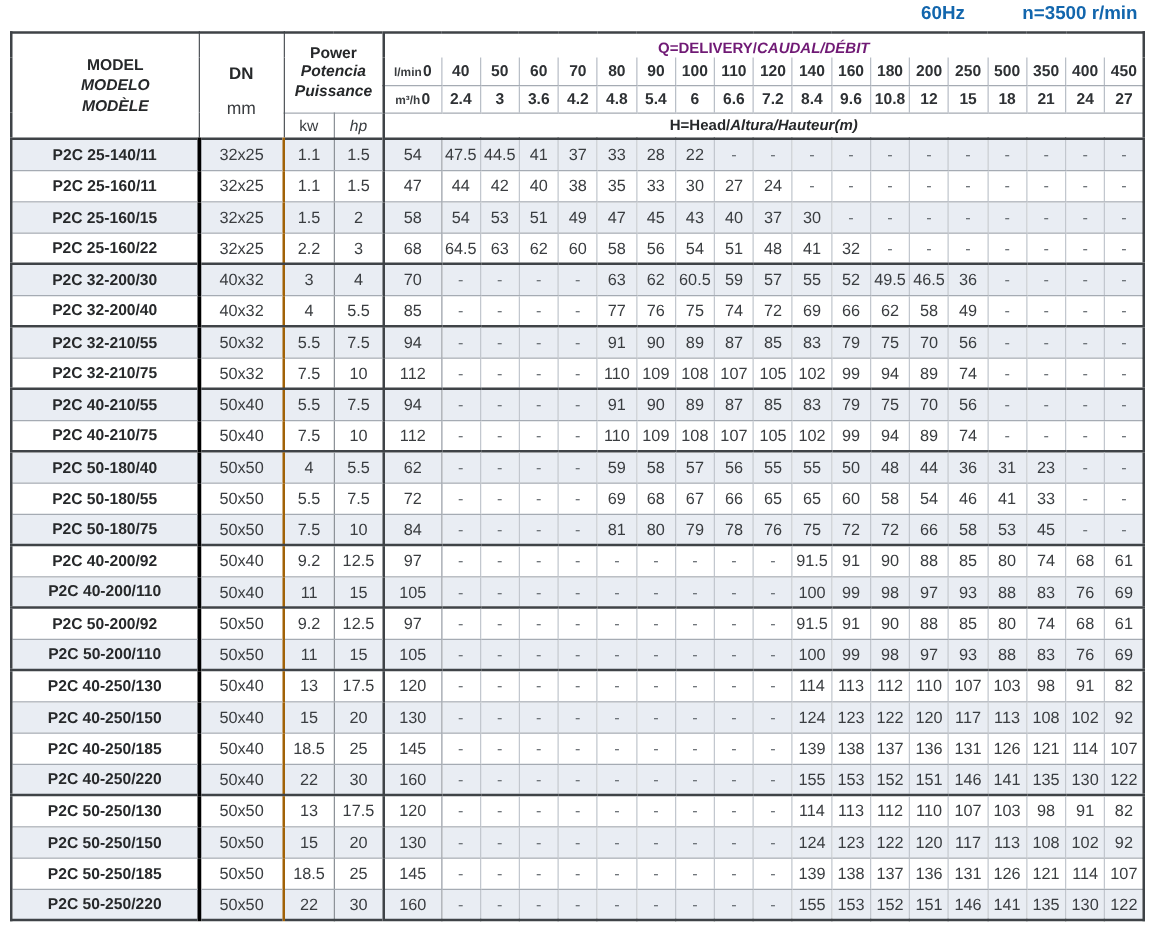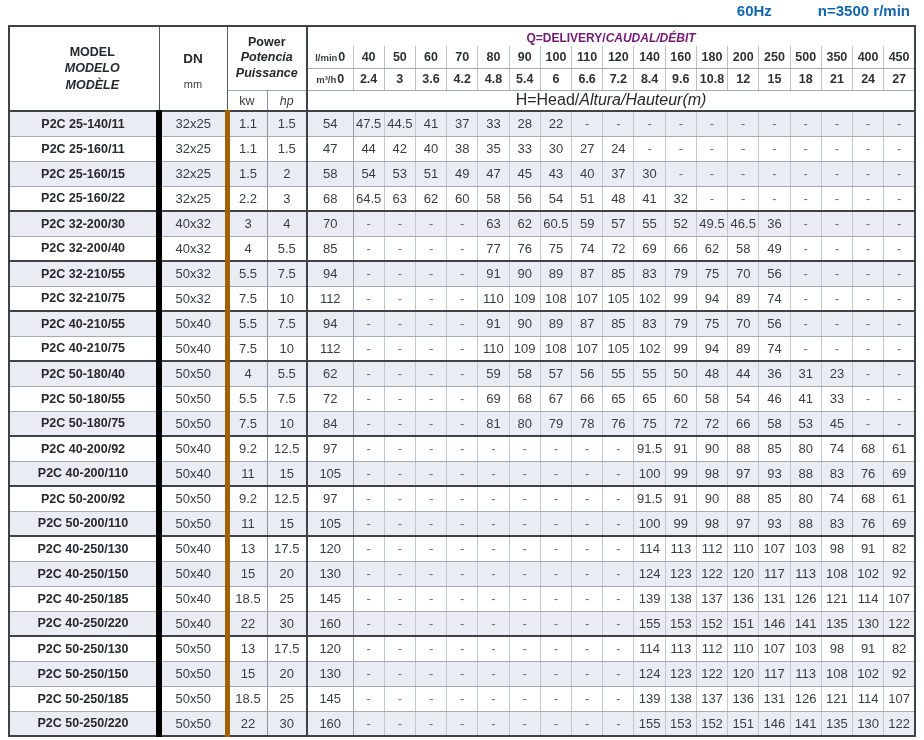--- a/index.html
+++ b/index.html
@@ -21,48 +21,48 @@
   thead th { font-weight:normal; }
   thead { border-bottom:2px solid #3f4347; }
   .it { font-style:italic; }
 
   .hmodel { border-right:1px solid #55595e; font-weight:bold; font-size:12.5px;
     color:#26282a; line-height:1.3;padding-left:16px; }
   .hdn { border-right:1px solid #55595e; }
   .hdn .dn-wrap { display:flex; flex-direction:column; height:60px; }
   .hdn .dn-top { flex:1; display:flex; align-items:center; justify-content:center;
     font-weight:bold; font-size:13.5px; color:#26282a; }
-  .hdn .dn-unit { height:21px; font-size:11px; color:#3a3d40; }
+  .hdn .dn-unit { height:21px; font-size:14px; color:#3a3d40; }
   .hpower { border-right:2px solid #3f4347; font-weight:bold; font-size:12.5px;
     color:#26282a; line-height:1.25; }
   .hq { font-weight:bold; font-size:12px; color:#701a75; height:20px;
     vertical-align:bottom; padding-bottom:1px; }
 
   .qcol { border-left:1px solid #b9bfc7; border-bottom:1px solid #a5abb3;
     height:22px; font-size:12.5px; color:#2e3134; }
   .qcol b { font-weight:bold; }
   .qfirst { border-left:none; }
   .qfirst .unit { font-size:9.5px; color:#3a3d40; font-weight:bold; margin-right:1px; }
   .qfirst { text-align:center; }
 
   .hkw { border-right:1px solid #8d9298; border-top:1px solid #a5abb3;
     height:21px; font-size:12.5px; vertical-align:bottom; padding-bottom:2px; }
   .hhp { border-right:2px solid #3f4347; border-top:1px solid #a5abb3;
     height:21px; font-size:12.5px; vertical-align:bottom; padding-bottom:2px;font-style:italic; }
-  .hhead { font-weight:normal; font-size:16px; color:#26282a; height:21px; }
+  .hhead { font-weight:bold; font-size:12px; color:#26282a; height:21px; }
 
   
   tbody td { height:25px; border-bottom:1px solid #a5abb3; }
   tbody tr.shade td { background:#e9edf3; }
   tbody tr.gend td { border-bottom:2px solid #3f4347; }
   tbody tr:last-child td { border-bottom:none;margin-top:35px; }
 
   .cmodel { font-weight:bold; font-size:12.5px; color:#26282a;
-    border-right:6px solid #000000; }
-  .cdn  { border-right:5px solid #a16207; }
+    border-right:3px solid #000000; }
+  .cdn  { border-right:2px solid #a16207; }
   .ckw  { border-right:1px solid #8d9298; }
   .chp  { border-right:2px solid #3f4347; }
   .cq   { border-left:1px solid #c2c7ce; }
   .cq0  { border-left:none; border-right:1px solid #9aa0a8; }
   .dash { color:#6a6f75; }
 </style>
 </head>
 <body>
 
 <div class="page">

